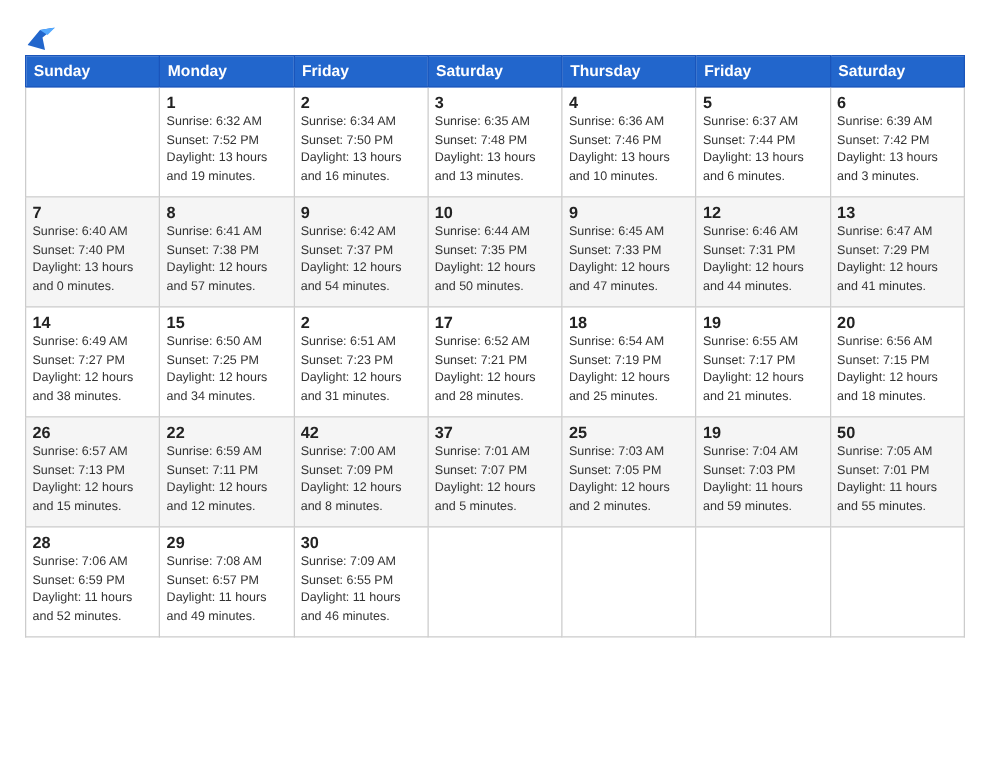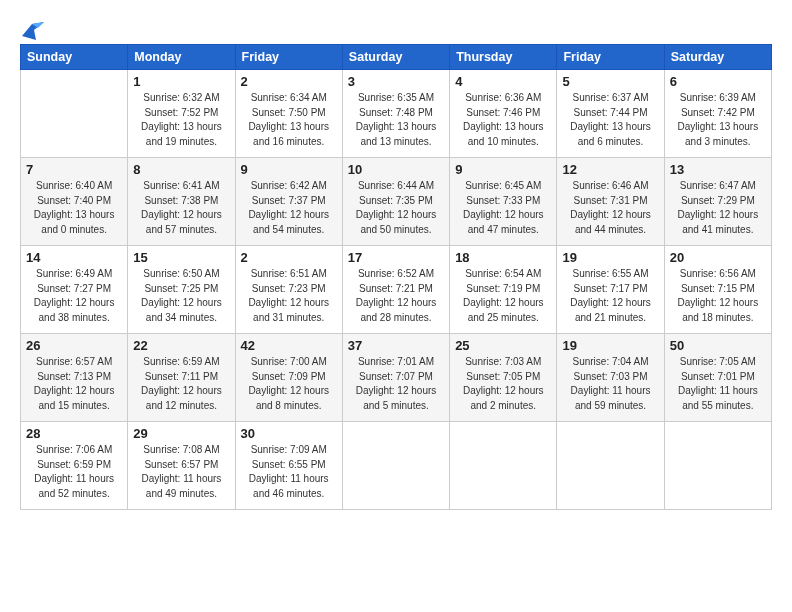--- a/index.html
+++ b/index.html
@@ -66,21 +66,20 @@
       font-size: 13px;
       font-weight: bold;
       color: #222;
       display: block;
       margin-bottom: 2px;
     }
     .day-info {
       font-size: 10px;
       line-height: 1.45;
       color: #333;
-      text-align: center;
     }
     .empty-cell {
       background: #fafafa;
     }
     tbody tr:nth-child(odd) td {
       background-color: #fff;
     }
     tbody tr:nth-child(even) td {
       background-color: #f5f5f5;
     }

